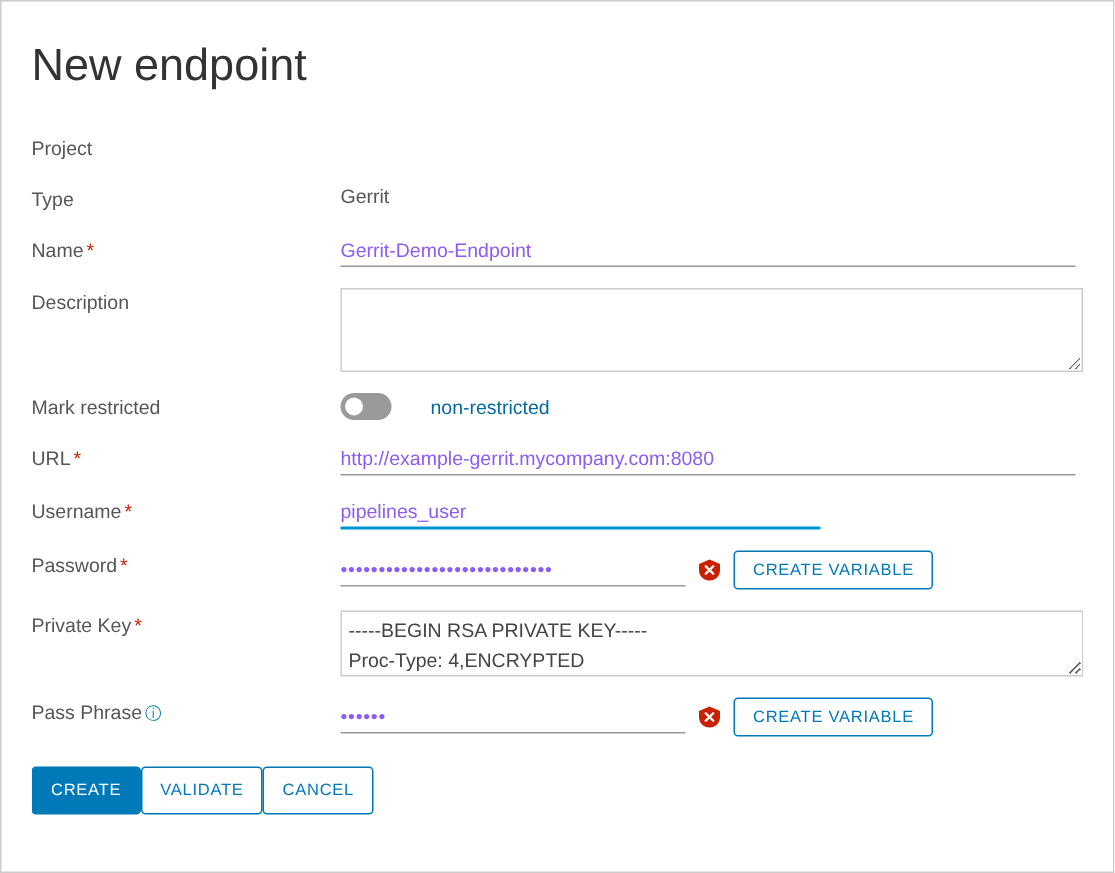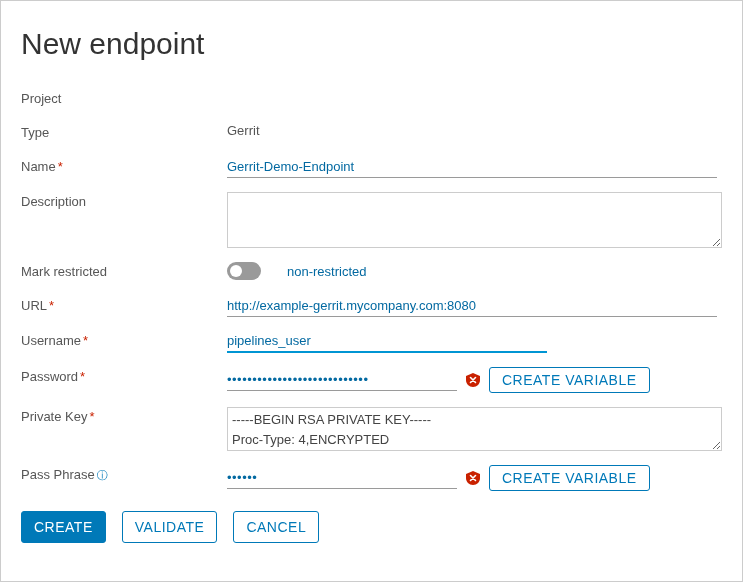--- a/index.html
+++ b/index.html
@@ -38,21 +38,21 @@
   .label .info-icon { color: #0079b8; font-size: 11px; margin-left: 2px; vertical-align: middle;}
   .value { flex: 1; display: flex; align-items: center; gap: 8px; }
   .static-val { color: #555; }
   .uinput {
     border: none;
     border-bottom: 1px solid #9a9a9a;
     font-size: 13px;
     padding: 2px 0 3px 0;
     background: transparent;
     width: 320px;
-    color: #0369a1;
+    color: #8b5cf6;
     outline: none;
   }
   .uinput.full { width: 490px; }
   .uinput.focused { border-bottom: 2px solid #0095d3; }
   .pwd { letter-spacing: 0.5px; font-family: sans-serif; }
   .textarea {
     width: 495px;
     height: 56px;
     border: 1px solid #ccc;
     resize: both;
@@ -86,21 +86,21 @@
     top: 3px; left: 3px;
   }
   .toggle-label { margin-left: 18px; color: #0369a1; }
   .err-icon {
     width: 16px; height: 16px;
     flex-shrink: 0;
   }
   .btn {
     height: 26px;
     padding: 1px 12px;
-    font-size: 14px;
+    font-size: 11px;
     letter-spacing: 0.5px;
     border-radius: 3px;
     cursor: pointer;
     text-transform: uppercase;
     display: inline-flex;
     align-items: center;
     justify-content: center;
     background: #fff;
   }
   .btn.outline {
@@ -113,21 +113,21 @@
     border: 1px solid #0079b8;
     height: 32px;
   }
   .btn.sec {
     border: 1px solid #0079b8;
     color: #0079b8;
     height: 32px;
   }
   .footer {
     display: flex;
-    gap: 16px;
+    gap: 0;
     margin-top: 20px;
   }
 </style>
 </head>
 <body>
 
 <div class="dialog">
   <div class="title">New endpoint</div>
 
   <div class="row">

